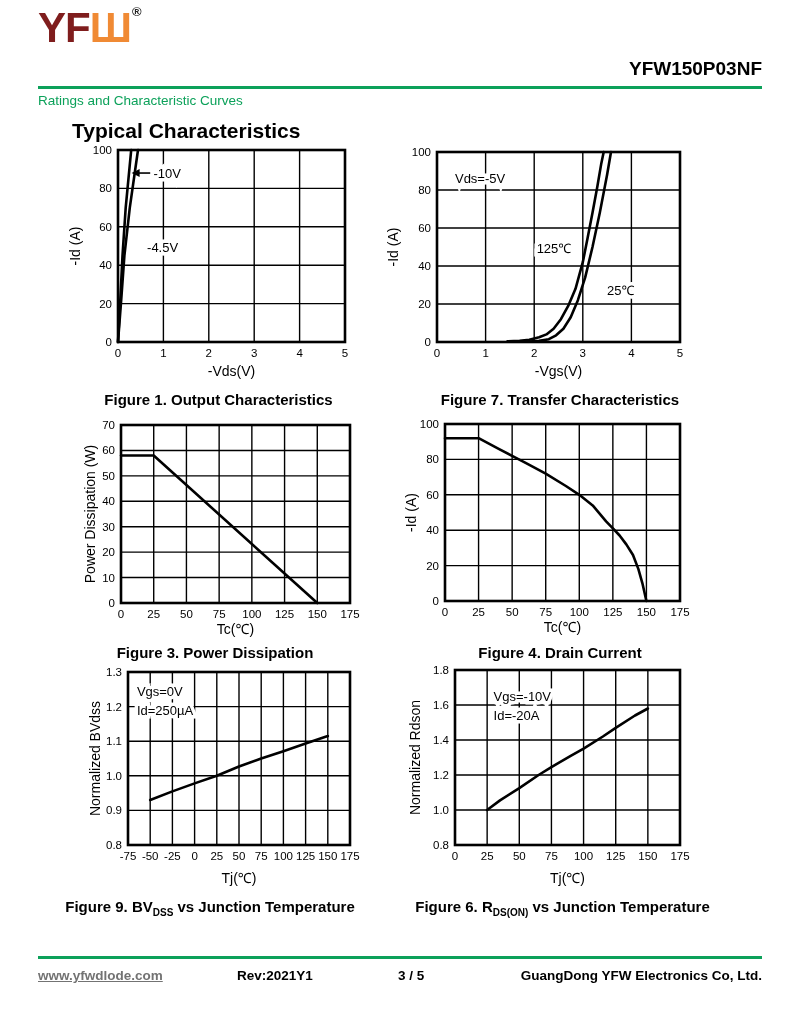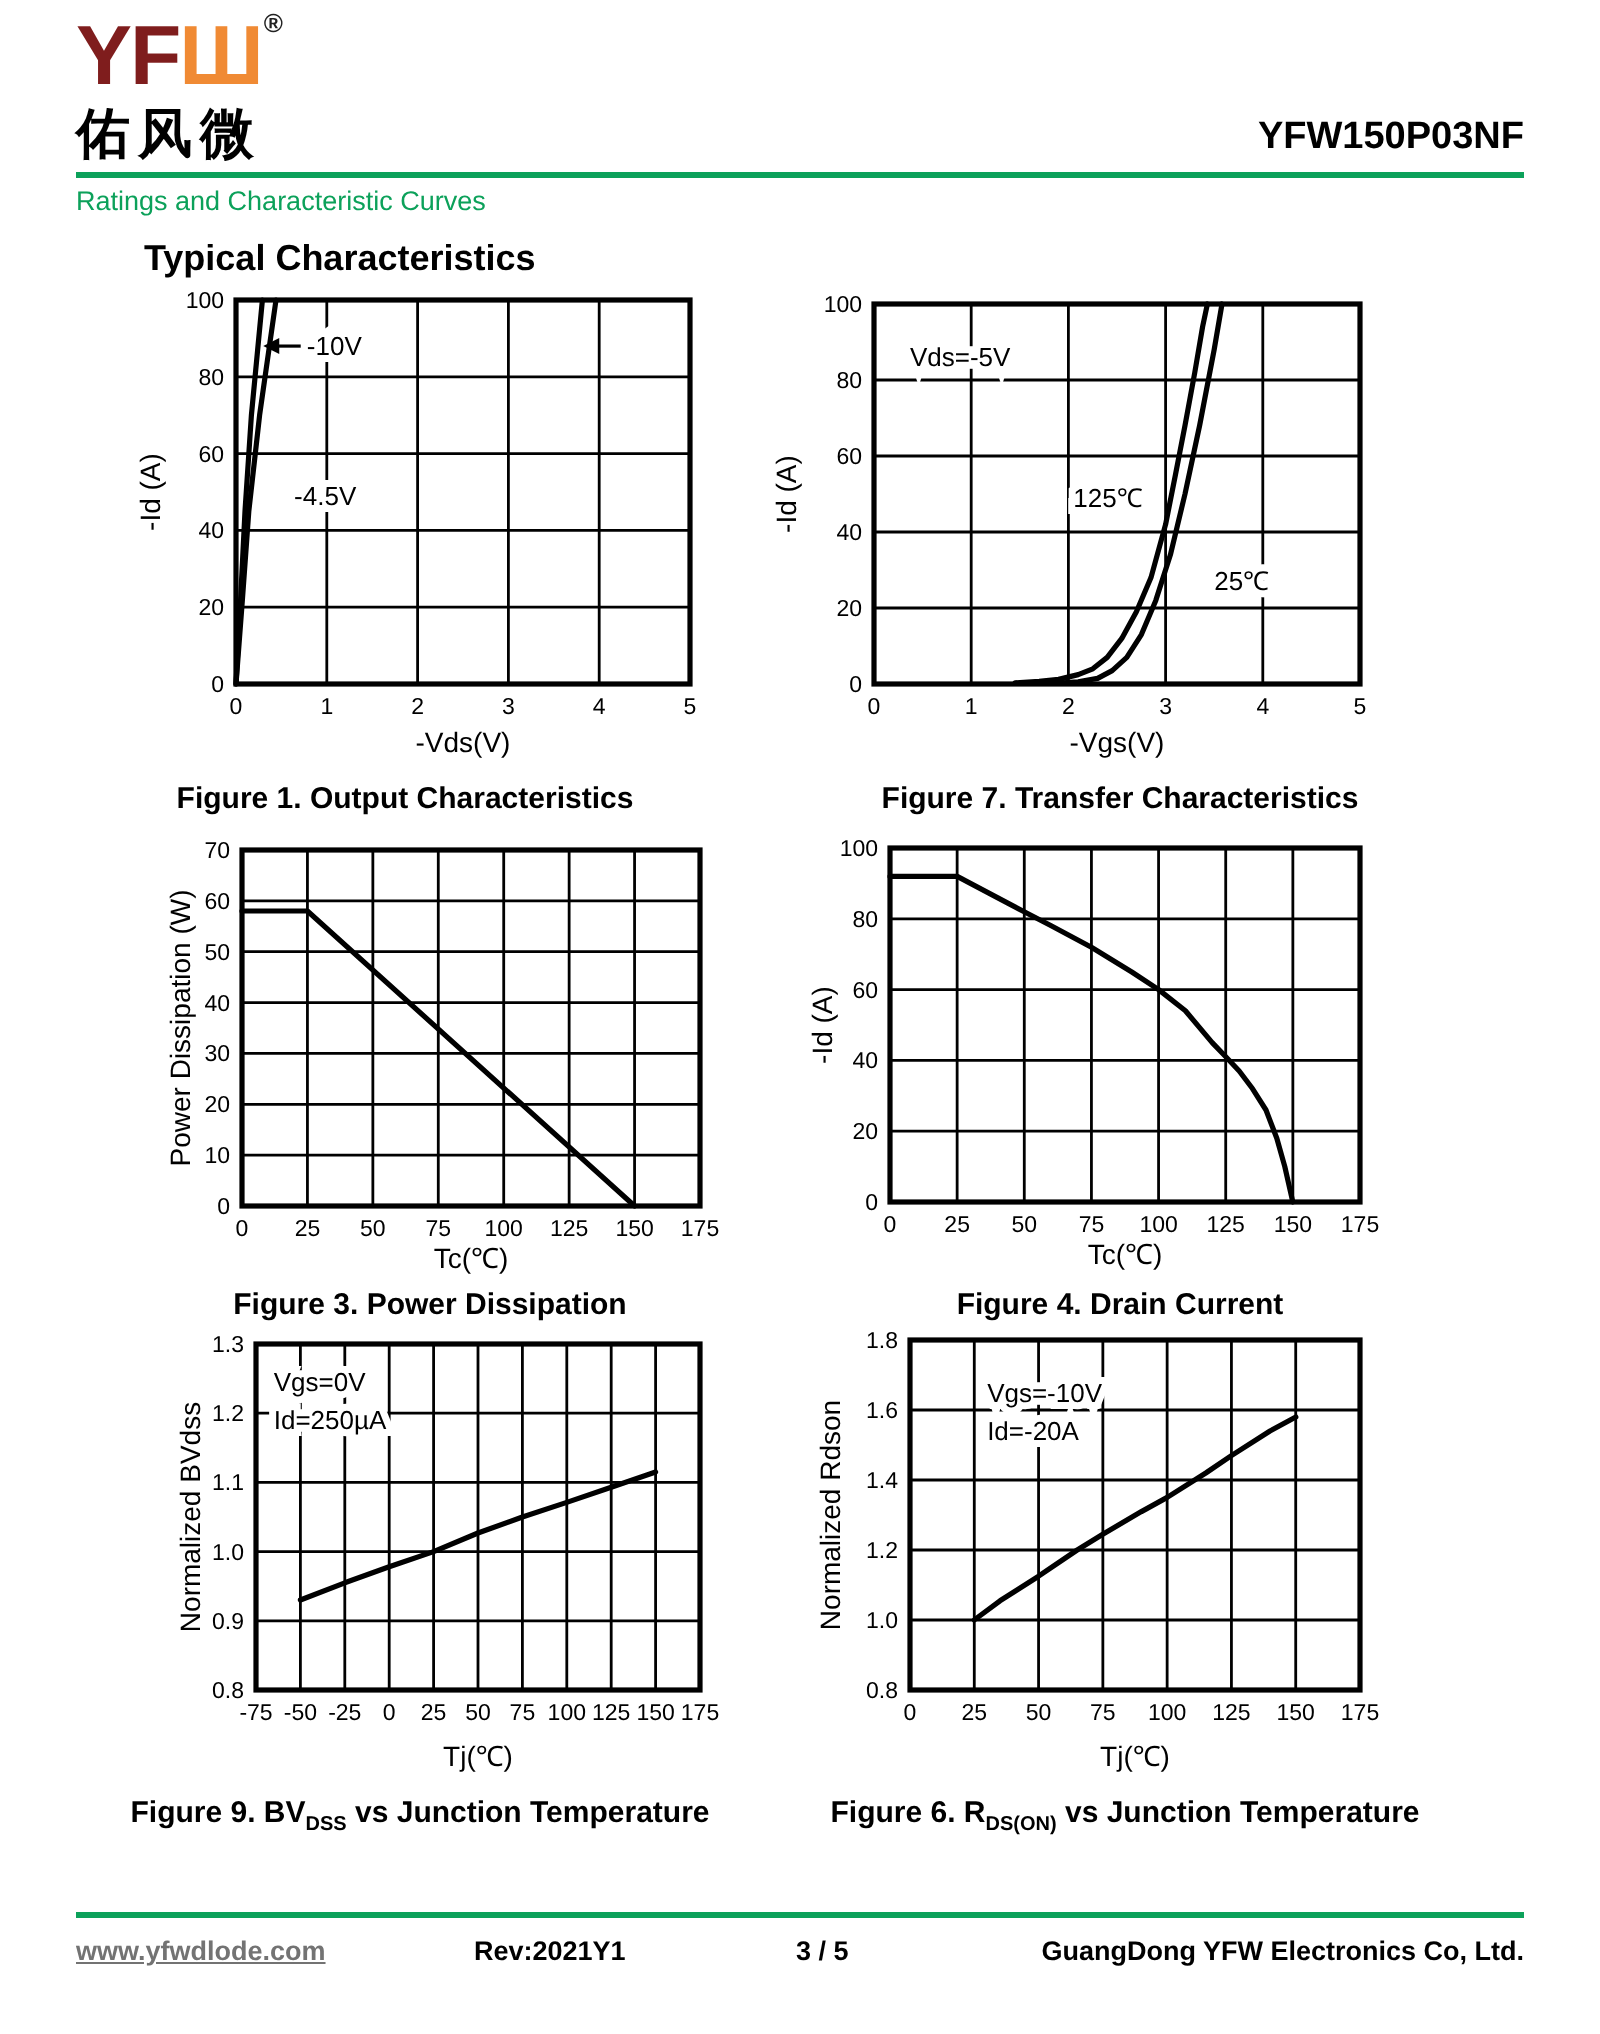--- a/index.html
+++ b/index.html
@@ -7,21 +7,21 @@
        font-family:"Liberation Sans",sans-serif;color:#000}
   .abs{position:absolute}
   
   .lg-green{color:#7f1d1d;font-size:42px;font-weight:bold;line-height:.92;letter-spacing:-1px}
   .lg-orange{color:#f08a34;font-size:42px;font-weight:bold;line-height:.92}
   .lg-reg{font-size:13px;font-weight:bold;color:#222;vertical-align:26px}
   .lg-cn{font-size:27px;font-weight:bold;letter-spacing:4px;margin-top:1px}
   .part-no{font-size:19px;font-weight:bold}
   .divider{height:3px;background:#0ca15a}
   .section-title{color:#0ca15a;font-weight:normal;font-size:13.5px}
-  .page-heading{font-weight:bold;font-size:18px}
+  .page-heading{font-weight:bold;font-size:21px}
   
   .chart svg{display:block}
   .grid{stroke:#000;stroke-width:1.4}
   .frame{fill:none;stroke:#000;stroke-width:2.6}
   .curve{fill:none;stroke:#000;stroke-width:2.6;stroke-linejoin:round;stroke-linecap:round}
   text{fill:#000}
   .t{font-size:11.5px}
   .ax{font-size:14px}
   .an{font-size:13px}
   .halo{stroke:#fff;stroke-width:7;fill:#fff}
@@ -29,21 +29,20 @@
   .caption sub{font-size:10px}
   
   .foot{font-size:13.5px;font-weight:bold}
   .link{color:#737373;text-decoration:underline}
 </style>
 </head>
 <body>
 
 <div class="abs" style="left:38px;top:4px">
   <div><span class="lg-green">YF</span><span class="lg-orange">Ш</span><span class="lg-reg">®</span></div>
-  <div class="lg-cn">佑风微</div>
 </div>
 
 <div class="abs part-no" style="right:38px;top:58px">YFW150P03NF</div>
 
 <div class="abs divider" style="left:38px;right:38px;top:86px"></div>
 
 <div class="abs section-title" style="left:38px;top:93px">Ratings and Characteristic Curves</div>
 
 <div class="abs page-heading" style="left:72px;top:119px">Typical Characteristics</div>
 
@@ -281,21 +280,21 @@
       <text class="ax" text-anchor="middle" x="187.5" y="230">Tj(℃)</text>
       <text class="ax" text-anchor="middle" transform="rotate(-90 40 104.5)" x="40" y="104.5">Normalized Rdson</text>
       <polyline class="curve" points="107.1,157.0 120.0,147.4 139.3,135.1 158.6,122.0 171.4,114.1 190.7,102.8 203.6,95.7 222.9,83.5 235.7,74.8 255.0,62.5 267.9,55.5"></polyline>
       <text class="an halo" x="113.57142857142857" y="47.75000000000003">Vgs=-10V</text>
       <text class="an" x="113.57142857142857" y="47.75000000000003">Vgs=-10V</text>
       <text class="an halo" x="113.57142857142857" y="66.75000000000003">Id=-20A</text>
       <text class="an" x="113.57142857142857" y="66.75000000000003">Id=-20A</text>
     </svg>
   </div>
 
-<div class="caption" style="left:50px;top:391px;width:305px"><span>Figure 1. Output Characteristics</span></div>
+<div class="caption" style="left:66px;top:391px;width:305px"><span>Figure 1. Output Characteristics</span></div>
 <div class="caption" style="left:404px;top:391px;width:312px"><span>Figure 7. Transfer Characteristics</span></div>
 <div class="caption" style="left:65px;top:644px;width:300px"><span>Figure 3. Power Dissipation</span></div>
 <div class="caption" style="left:404px;top:644px;width:312px"><span>Figure 4. Drain Current</span></div>
 <div class="caption" style="left:50px;top:898px;width:320px"><span>Figure 9. BV</span><sub>DSS</sub><span> vs Junction Temperature</span></div>
 <div class="caption" style="left:405px;top:898px;width:315px"><span>Figure 6. R</span><sub>DS(ON)</sub><span> vs Junction Temperature</span></div>
 
 <div class="abs divider" style="left:38px;right:38px;top:956px"></div>
 <a class="abs foot link" href="#" style="left:38px;top:968px">www.yfwdlode.com</a>
 <div class="abs foot" style="left:237px;top:968px">Rev:2021Y1</div>
 <div class="abs foot" style="left:398px;top:968px">3 / 5</div>

